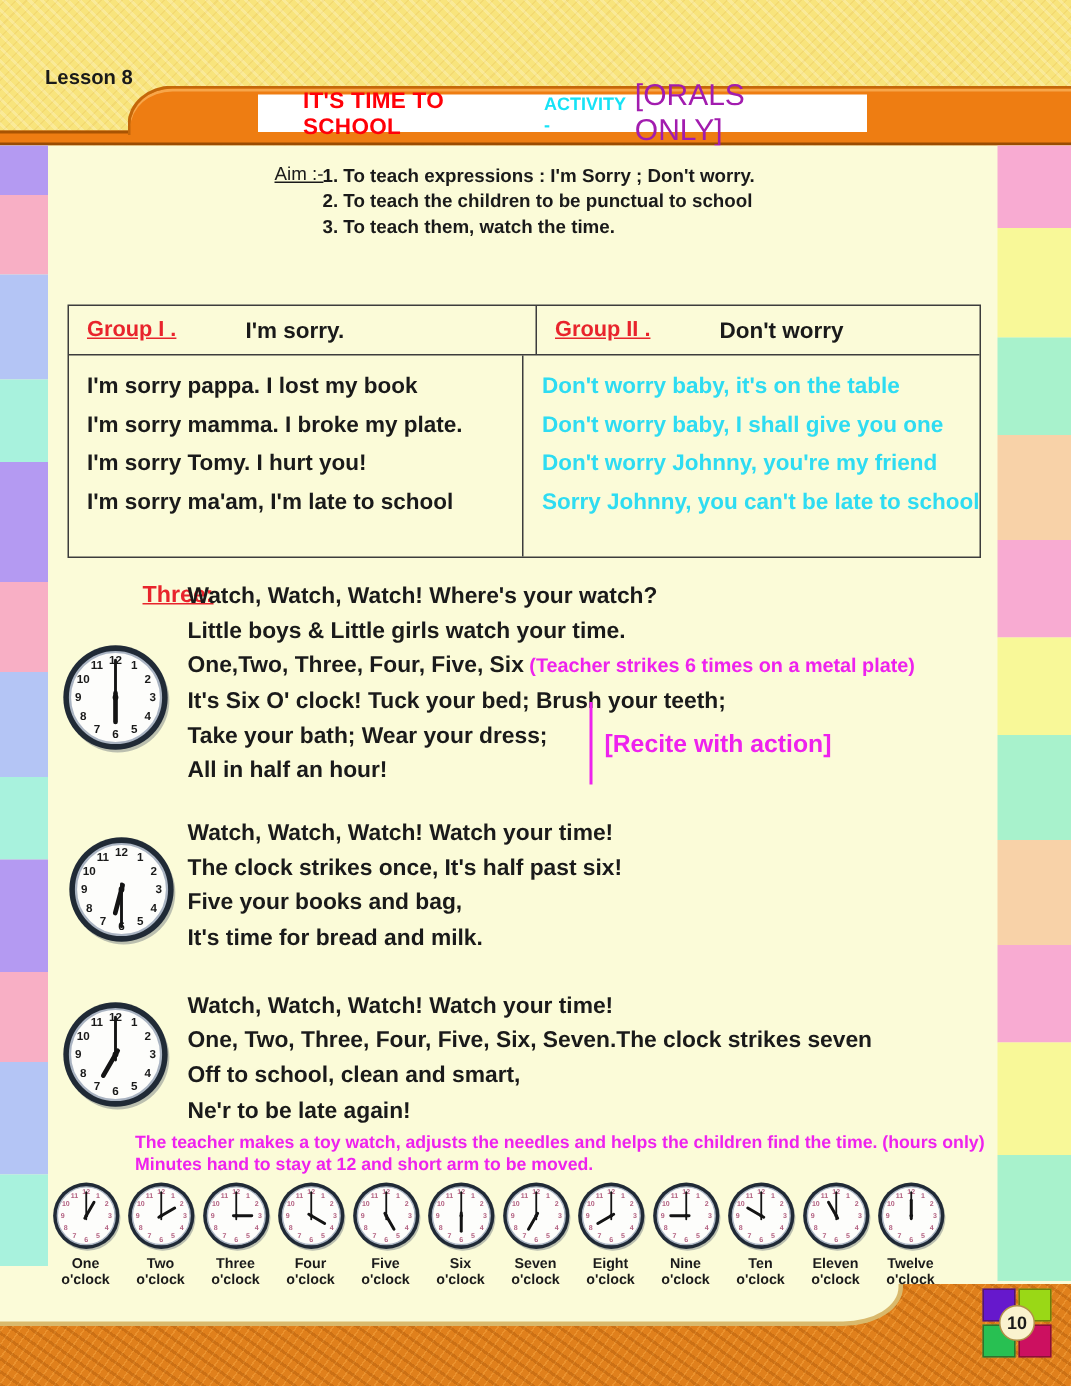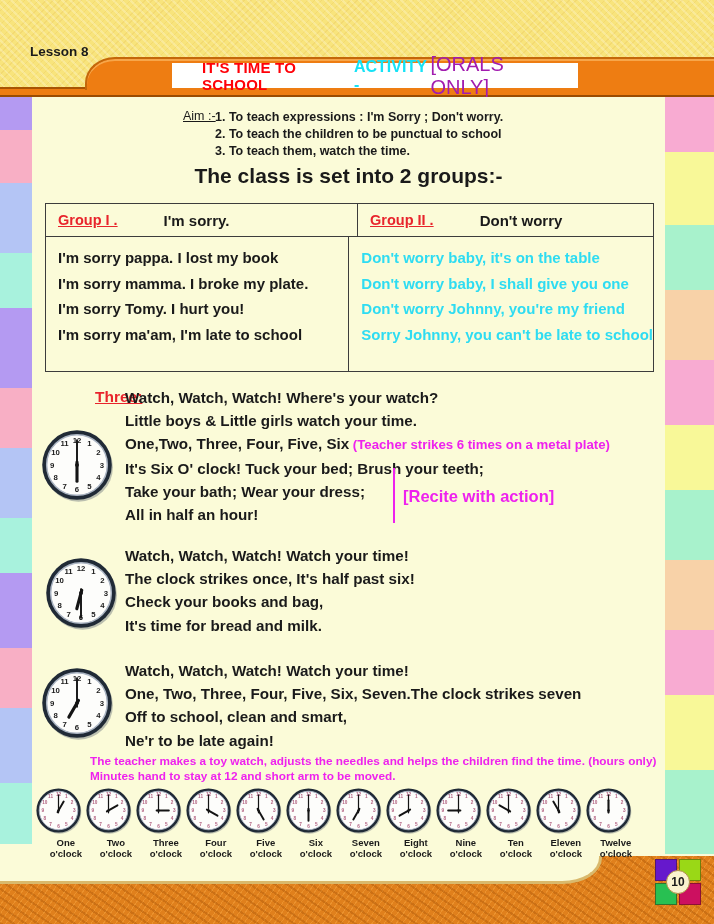--- a/index.html
+++ b/index.html
@@ -15,21 +15,21 @@
   .lesson{position:absolute;left:30px;top:44px;font-size:13.5px;font-weight:700;}
   .banner-bar{position:absolute;left:0;top:87px;width:714px;height:10px;
     background:#ee7d12;border-top:2px solid #a85403;border-bottom:2px solid #9a4c02;box-sizing:border-box;}
   .banner-tab{position:absolute;left:85px;top:57px;width:629px;height:31px;
     background:#ee7d12;border-top-left-radius:30px 26px;
     border-top:2px solid #c4670a;border-left:2px solid #c4670a;
     box-shadow:inset 0 2px 0 rgba(255,200,120,.55);}
   .title-box{position:absolute;left:172px;top:63px;width:406px;height:25px;background:#ffffff;
     display:flex;align-items:center;justify-content:space-between;padding:0 20px 0 30px;box-sizing:border-box;}
   .title-red{color:#ff0008;font-weight:700;font-size:15px;letter-spacing:.2px;}
-  .title-cyan{color:#16e2f6;font-weight:700;font-size:16px;}
+  .title-cyan{color:#16e2f6;font-weight:700;font-size:12px;}
   .title-blue{color:#a21caf;font-weight:400;font-size:20px;}
   
   .content{position:absolute;left:0;top:97px;width:714px;height:759px;background:#fbfbd8;}
   .stripes{position:absolute;top:97px;display:flex;flex-direction:column;z-index:3;}
   .stripes.left{left:0;width:32px;}
   .stripes.right{left:665px;width:49px;}
   .stripe{width:100%;}
   
   .footer{position:absolute;left:0;top:856px;width:714px;height:68px;z-index:1;
     background-color:#e0801c;
@@ -71,21 +71,21 @@
   .mag-note{color:#ee22ee;font-weight:700;font-size:13.2px;}
   .recite-line{position:absolute;left:393px;top:468px;width:2px;height:55px;background:#ee22ee;z-index:4;}
   .recite-text{position:absolute;left:403px;top:487px;font-size:16.5px;font-weight:700;color:#ee22ee;z-index:4;}
   .big-clock{position:absolute;width:74px;height:74px;z-index:4;}
   #clock1{left:40px;top:428px;} #clock2{left:44px;top:556px;} #clock3{left:40px;top:666px;}
   
   .teacher-note{position:absolute;left:90px;top:754px;font-size:11.8px;font-weight:700;color:#ee22ee;
     line-height:14.8px;z-index:4;white-space:nowrap;}
   
   .clock-row{position:absolute;left:32px;top:787px;width:600px;display:flex;z-index:5;}
-  .clock-cell{width:50px;display:flex;flex-direction:column;align-items:flex-end;}
+  .clock-cell{width:50px;display:flex;flex-direction:column;align-items:center;}
   .small-clock{width:47px;height:47px;}
   .clock-cap{margin-top:3px;text-align:center;font-size:9.5px;font-weight:700;line-height:11px;}
 </style>
 </head>
 <body>
 
 <div id="page">
 
   <div class="lesson">Lesson 8</div>
   <div class="banner-bar"></div>
@@ -134,21 +134,20 @@
   </div>
   <div class="page-circle">10</div>
 
   <div class="aim-label">Aim :-</div>
   <div class="aim-items">
       <div>1. To teach expressions :  I'm Sorry ; Don't worry.</div>
       <div>2. To teach the children to be punctual to  school</div>
       <div>3. To teach them, watch the time.</div>
     </div>
 
-  <div class="groups-heading">The class is set into 2 groups:-</div>
 
   <div class="gtable">
     <div class="g-head">
       <div class="g-c1">
         <span class="g-label">Group I .</span>
         <span class="g-title">I'm sorry.</span>
       </div>
       <div class="g-c2">
         <span class="g-label">Group II .</span>
         <span class="g-title">Don't worry</span>
@@ -251,21 +250,21 @@
       <div class="s-line"><span>One,Two, Three, Four, Five, Six</span><span class="mag-note"> (Teacher strikes 6 times on a metal plate)</span></div>
       <div class="s-line"><span>It's Six  O' clock! Tuck your bed; Brush your teeth;</span></div>
       <div class="s-line"><span>Take your bath; Wear your dress;</span></div>
       <div class="s-line"><span>All in half an hour!</span></div>
     </div>
   <div class="recite-line"></div>
   <div class="recite-text">[Recite with action]</div>
   <div class="stanza" style="top:544px">
       <div class="s-line"><span>Watch, Watch, Watch! Watch your time!</span></div>
       <div class="s-line"><span>The clock strikes once, It's half past six!</span></div>
-      <div class="s-line"><span>Check your books and bag,</span></div>
+      <div class="s-line"><span>Five your books and bag,</span></div>
       <div class="s-line"><span>It's time for bread and milk.</span></div>
     </div>
   <div class="stanza" style="top:659px">
       <div class="s-line"><span>Watch, Watch, Watch! Watch your time!</span></div>
       <div class="s-line"><span>One, Two, Three, Four, Five, Six, Seven.The clock strikes seven</span></div>
       <div class="s-line"><span>Off to school, clean and smart,</span></div>
       <div class="s-line"><span>Ne'r to be late again!</span></div>
     </div>
 
   <div class="teacher-note">

